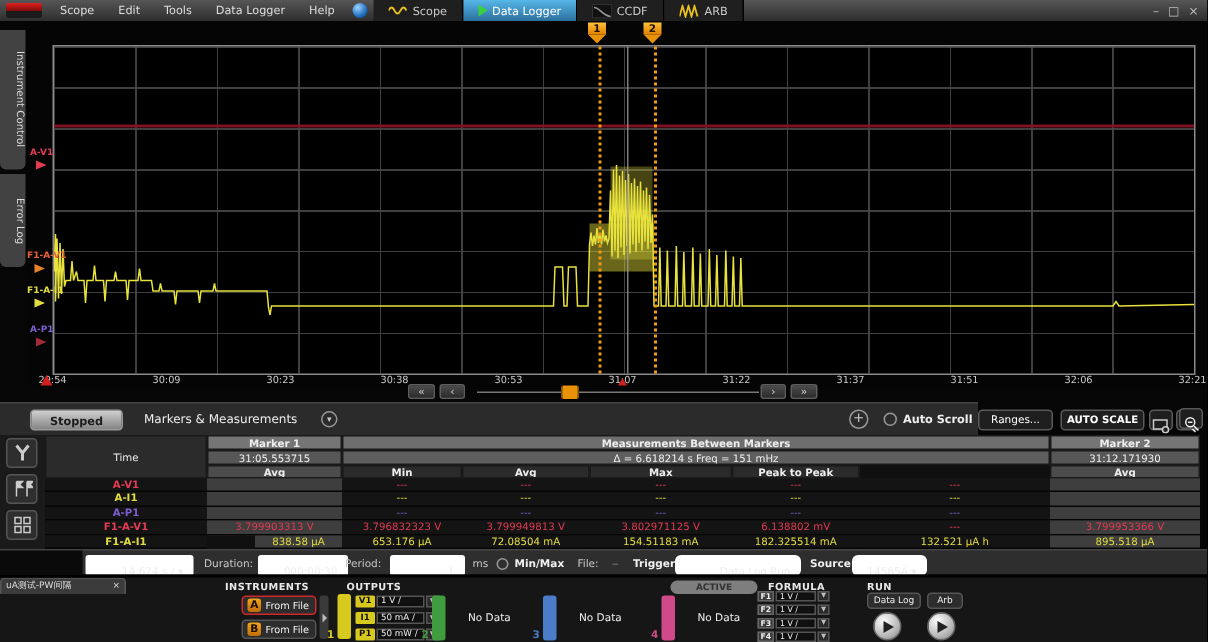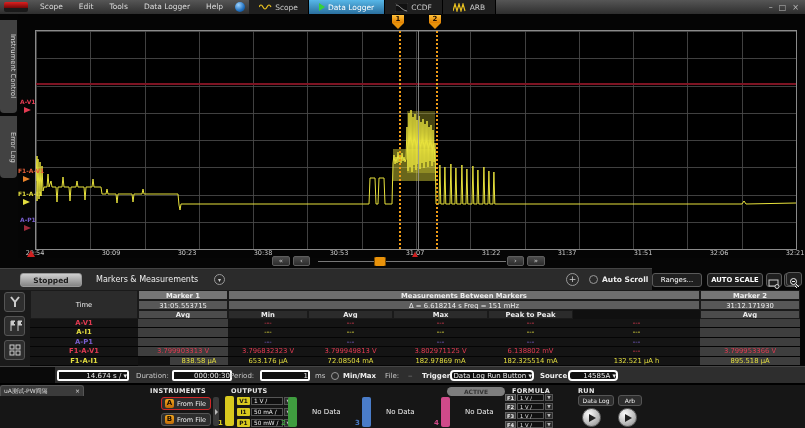--- a/index.html
+++ b/index.html
@@ -63,21 +63,21 @@
   .hc-time{background:#575757;}
   .hc-mbm{background:#6e6e6e;font-weight:bold;}
   .hc-delta{background:#5e5e5e;}
   .hc-col{background:#2b2b2b;font-weight:bold;line-height:9px;}
   .hc-corner{background:#2b2b2b;grid-row:1/4;grid-column:1;line-height:29px;}
   .tcell{background:#141414;text-align:center;line-height:9.4px;border-bottom:1px solid #050505;box-sizing:border-box;overflow:hidden;}
   .tcell.mk{background:#3e3e3e;}
   
   #configrow{left:0;top:366px;width:805px;height:17px;background:#2e2e2e;border-top:1px solid #454545;box-sizing:border-box;font-size:7px;}
   #corner-box{left:0;top:0;width:55px;height:17px;background:#0a0a0a;}
-  .cfield{background:#111;border:2px solid #ffffff;border-radius:2px;color:#eee;text-align:right;box-sizing:border-box;height:11px;line-height:9px;top:3px;}
+  .cfield{background:#111;border:7px solid #ffffff;border-radius:2px;color:#eee;text-align:right;box-sizing:border-box;height:11px;line-height:9px;top:3px;}
   .clabel{top:5px;color:#c8c8c8;}
   .cbold{font-weight:bold;color:#f0f0f0;}
   
   #panel{left:0;top:383px;width:805px;height:45px;background:#161616;border-top:2px solid #000;box-sizing:border-box;}
   .phead{top:2px;font-size:6.5px;font-weight:bold;color:#e8e8e8;letter-spacing:.3px;}
   .inst-btn{left:161px;width:50px;height:13px;background:#2d2d2d;border:1px solid #555;border-radius:3px;
         display:flex;align-items:center;gap:3px;padding:0 3px;box-sizing:border-box;}
   .inst-icon{width:9px;height:9px;border-radius:2px;background:linear-gradient(#f2a61e,#c06c08);
         color:#1a0d00;font-size:7px;font-weight:bold;line-height:9px;text-align:center;}
   .inst-lbl{font-size:6.5px;color:#eee;}
@@ -307,21 +307,21 @@
       <div class="tcell" style="color: rgb(226, 59, 82);">3.796832323 V</div>
       <div class="tcell" style="color: rgb(226, 59, 82);">3.799949813 V</div>
       <div class="tcell" style="color: rgb(226, 59, 82);">3.802971125 V</div>
       <div class="tcell" style="color: rgb(226, 59, 82);">6.138802 mV</div>
       <div class="tcell" style="color: rgb(226, 59, 82);">---</div>
       <div class="tcell mk" style="color: rgb(226, 59, 82);">3.799953366 V</div>
       <div class="tcell" style="color: rgb(227, 222, 63); font-weight: bold;">F1-A-I1</div>
       <div class="tcell mk" style="color: rgb(227, 222, 63); margin-left: 32px;">838.58 µA</div>
       <div class="tcell" style="color: rgb(227, 222, 63);">653.176 µA</div>
       <div class="tcell" style="color: rgb(227, 222, 63);">72.08504 mA</div>
-      <div class="tcell" style="color: rgb(227, 222, 63);">182.97869 mA</div>
+      <div class="tcell" style="color: rgb(227, 222, 63);">154.51183 mA</div>
       <div class="tcell" style="color: rgb(227, 222, 63);">182.325514 mA</div>
       <div class="tcell" style="color: rgb(227, 222, 63);">132.521 µA h</div>
       <div class="tcell mk" style="color: rgb(227, 222, 63);">895.518 µA</div>
     </div>
 
   <div id="configrow" class="abs">
     <div id="corner-box" class="abs"></div>
     <div class="cfield abs" style="left:57px;width:72px;"><span>14.674 s /</span> ▾</div>
     <div class="clabel abs" style="left:136px;">Duration:</div>
     <div class="cfield abs" style="left:172px;width:60px;">000:00:30</div>

